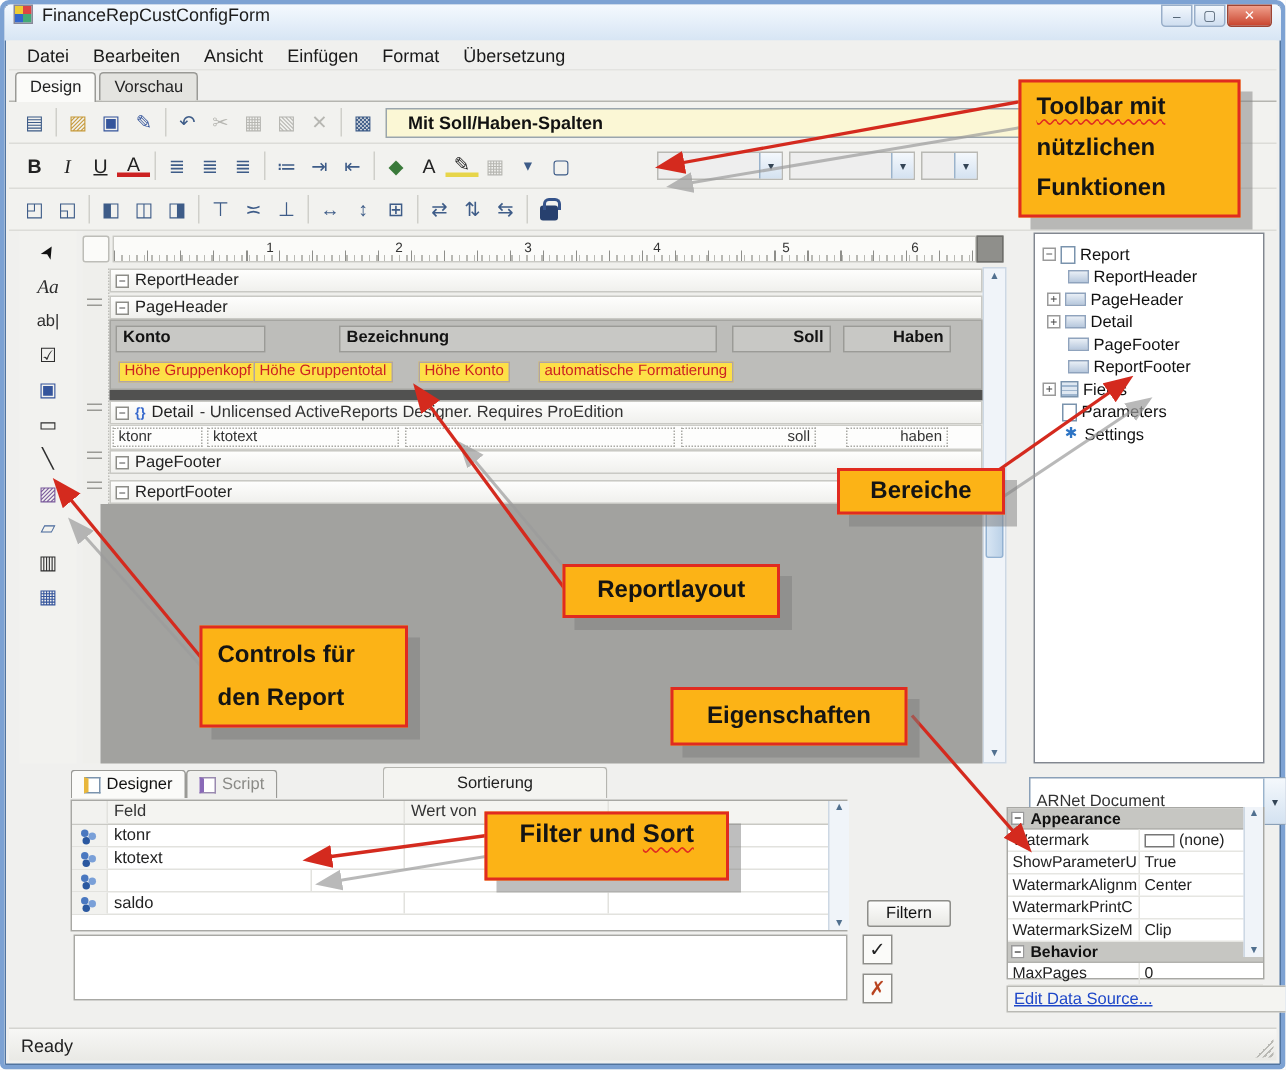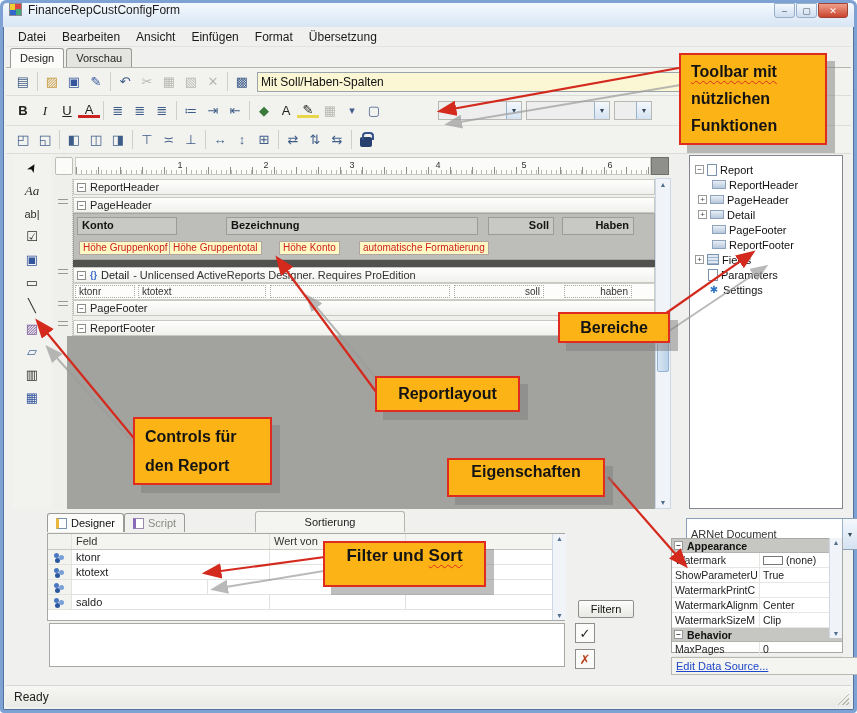--- a/index.html
+++ b/index.html
@@ -23,21 +23,21 @@
 
 .tb{position:absolute;left:3px;right:3px;display:flex;align-items:center;background:#f2f2ef;border-bottom:1px solid #dcdcd8;padding-left:6px}
 .tb1{top:65px;height:28px}.tb2{top:93px;height:30px}.tb3{top:123px;height:28px}
 .tbi{width:22px;height:22px;display:flex;align-items:center;justify-content:center;font-size:13px;color:#3e5c88;flex:none}
 .tbi.sm{font-size:11px}
 .tbi.dis{color:#b7b7b2}
 .sep{width:1px;height:19px;background:#cfcfca;margin:0 3px;flex:none}
 .bold{font-weight:bold;color:#222}.ital{font-style:italic;font-family:"Liberation Serif",serif;color:#222}.undl{text-decoration:underline;color:#222}
 .fcol{color:#222;border-bottom:3px solid #c22;line-height:11px;height:15px}
 .hcol{color:#222;border-bottom:3px solid #e7d54a;line-height:11px;height:15px}
-.selname{width:452px;height:20px;background:#fbf7d5;border:1px solid #9aa5ad;font-size:12px;font-weight:normal;color:#111;display:flex;align-items:center;padding-left:3px;margin-left:4px}
+.selname{width:452px;height:20px;background:#fbf7d5;border:1px solid #9aa5ad;font-size:12px;font-weight:bold;color:#111;display:flex;align-items:center;padding-left:14px;margin-left:4px}
 .combo{background:#fff;border:1px solid #8aa0b8;font-size:11px;display:flex;align-items:center;padding-left:4px;color:#333}
 .dd{margin-left:auto;width:15px;height:100%;background:linear-gradient(#f4f8fc,#d4e2f1);border-left:1px solid #9ab3cc;display:flex;align-items:center;justify-content:center;font-size:8px;color:#345}
 .tb2 .c1{position:absolute;left:432px;width:84px;height:19px;background:#eee;border-color:#b9b9b4}
 .tb2 .c2{position:absolute;left:520px;width:84px;height:19px;background:#eee;border-color:#b9b9b4}
 .tb2 .c3{position:absolute;left:608px;width:38px;height:19px;background:#eee;border-color:#b9b9b4}
 .ilock{width:12px;height:10px;background:#27406e;border-radius:2px;position:relative;margin-top:5px}
 .ilock:before{content:"";position:absolute;left:2px;top:-5px;width:8px;height:6px;border:2px solid #35538a;border-bottom:none;border-radius:4px 4px 0 0}
 
 .toolbox{position:absolute;left:10px;top:151px;width:38px;height:355px;background:#f2f2ef;display:flex;flex-direction:column;align-items:center;padding-top:2px}
 .tbxi{width:26px;height:23px;display:flex;align-items:center;justify-content:center;font-size:13px;color:#2e2e2e}
@@ -49,21 +49,21 @@
 .rnum{position:absolute;top:2px;width:12px;text-align:center;font-size:9px;color:#333}
 .rthumb{position:absolute;left:596px;top:3px;width:18px;height:18px;background:#8f8f8b;border:1px solid #6f6f6b}
 .vscroll{position:absolute;left:600px;top:24px;width:16px;height:331px;background:#f0f4f9;border:1px solid #cdd8e4;display:flex;flex-direction:column;align-items:center;justify-content:space-between;font-size:7px;color:#51708f;padding:2px 0}
 .vthumb{width:12px;height:56px;background:linear-gradient(90deg,#d7e5f3,#bcd2e8);border:1px solid #93b2d2;border-radius:2px}
 .margin{position:absolute;left:0;top:25px;width:18px;height:157px;border-right:1px dotted #bdbdb8}
 .grip3{position:absolute;left:3px;width:10px;height:5px;border-top:1px solid #9a9a95;border-bottom:1px solid #9a9a95}
 .bar{position:absolute;left:18px;width:582px;height:16px;background:linear-gradient(#fefefd,#f0f0ed);border:1px solid #c9c9c4;font-size:11px;color:#222;display:flex;align-items:center;gap:4px;padding-left:3px}
 .expbox{width:9px;height:9px;border:1px solid #8d8d88;background:#fff;font-size:8px;line-height:7px;text-align:center;color:#333;flex:none}
 .grayband{position:absolute;left:18px;top:59px;width:582px;height:47px;background:#bdbdba;border:1px solid #a5a5a1}
 .hbox{position:absolute;top:3px;height:18px;background:#c8c8c5;border:1px solid #9b9b97;font-size:11px;font-weight:bold;color:#131313;padding:1px 4px}
-.rlab{position:absolute;top:27px;height:14px;background:#fef9c3;border:1px solid #b0a4a4;font-size:10px;color:#c22;padding:0 3px;white-space:nowrap}
+.rlab{position:absolute;top:27px;height:14px;background:#fde047;border:1px solid #b0a4a4;font-size:10px;color:#c22;padding:0 3px;white-space:nowrap}
 .darkstrip{position:absolute;left:18px;top:106px;width:582px;height:7px;background:#515150}
 .braces{font-size:9px;color:#36c;font-weight:bold}
 .notice{color:#333}
 .detailrow{position:absolute;left:18px;top:129px;width:582px;height:17px;background:#fdfdfc;border:1px solid #cdcdc8}
 .dbox{position:absolute;top:1px;height:13px;border:1px dotted #a9a9a4;font-size:10px;color:#333;padding:0 3px}
 .darkarea{position:absolute;left:12px;top:182px;width:588px;height:173px;background:#a2a29f}
 
 .treepanel{position:absolute;left:686px;top:152px;width:154px;height:354px;background:#fff;border:1px solid #828790;padding-top:6px}
 .trow{display:flex;align-items:center;height:15px;font-size:11px;color:#111;gap:3px;padding-left:5px}
 .trow.ind{padding-left:22px}
@@ -108,21 +108,21 @@
 .editlink span{color:#1d46c8;text-decoration:underline}
 
 .statusbar{position:absolute;left:3px;right:3px;bottom:3px;height:22px;background:linear-gradient(#f7f7f5,#e9e9e5);border-top:1px solid #d4d4d0;display:flex;align-items:center;padding-left:8px;font-size:12px;color:#222}
 .sgrip{position:absolute;right:2px;bottom:2px;width:12px;height:12px;background:linear-gradient(135deg,transparent 0 50%,#b9b9b4 50% 57%,transparent 57% 68%,#b9b9b4 68% 75%,transparent 75% 86%,#b9b9b4 86% 93%,transparent 93%)}
 
 .callout{position:absolute;background:#fcb316;border:2px solid #e02b20;box-shadow:8px 8px 0 rgba(125,125,125,.5);color:#141414;font-weight:bold;z-index:40;display:flex;flex-direction:column;justify-content:space-around;padding:3px 10px}
 .c-toolbar{left:679px;top:53px;width:148px;height:92px;font-size:16px}
 .c-bereiche{left:558px;top:312px;width:112px;height:31px;font-size:16px;align-items:center;flex-direction:row;justify-content:center}
 .c-reportlayout{left:375px;top:376px;width:145px;height:36px;font-size:16px;align-items:center;flex-direction:row;justify-content:center}
 .c-controls{left:133px;top:417px;width:139px;height:68px;font-size:16px}
-.c-eigen{left:447px;top:458px;width:158px;height:39px;font-size:16px;align-items:flex-start;flex-direction:row;justify-content:center}
+.c-eigen{left:447px;top:458px;width:158px;height:39px;font-size:16px;align-items:center;flex-direction:row;justify-content:center}
 .c-filter{left:323px;top:541px;width:163px;height:46px;font-size:17px;align-items:flex-start;flex-direction:row;justify-content:center}
 .wavy{text-decoration:underline;text-decoration-style:wavy;text-decoration-color:#e02b20;text-decoration-thickness:1px;text-underline-offset:3px}
 #arrows{position:absolute;left:0;top:0;z-index:30;pointer-events:none}
 </style>
 </head>
 <body>
 
 <div id="win">
 
   <div class="titlebar">
@@ -430,26 +430,26 @@
         <span class="pval">
             <span class="swatch"></span>
             <span>(none)</span>
           </span>
       </div>
       <div class="prow">
         <span class="pname">ShowParameterU</span>
         <span class="pval">True</span>
       </div>
       <div class="prow">
+        <span class="pname">WatermarkAlignm</span>
+        <span class="pval">Center</span>
+      </div>
+      <div class="prow">
         <span class="pname">WatermarkPrintC</span>
         <span class="pval"></span>
-      </div>
-      <div class="prow">
-        <span class="pname">WatermarkAlignm</span>
-        <span class="pval">Center</span>
       </div>
       <div class="prow">
         <span class="pname">WatermarkSizeM</span>
         <span class="pval">Clip</span>
       </div>
       <div class="pcat">
         <span class="texp">−</span>
         <span>Behavior</span>
       </div>
       <div class="prow">

